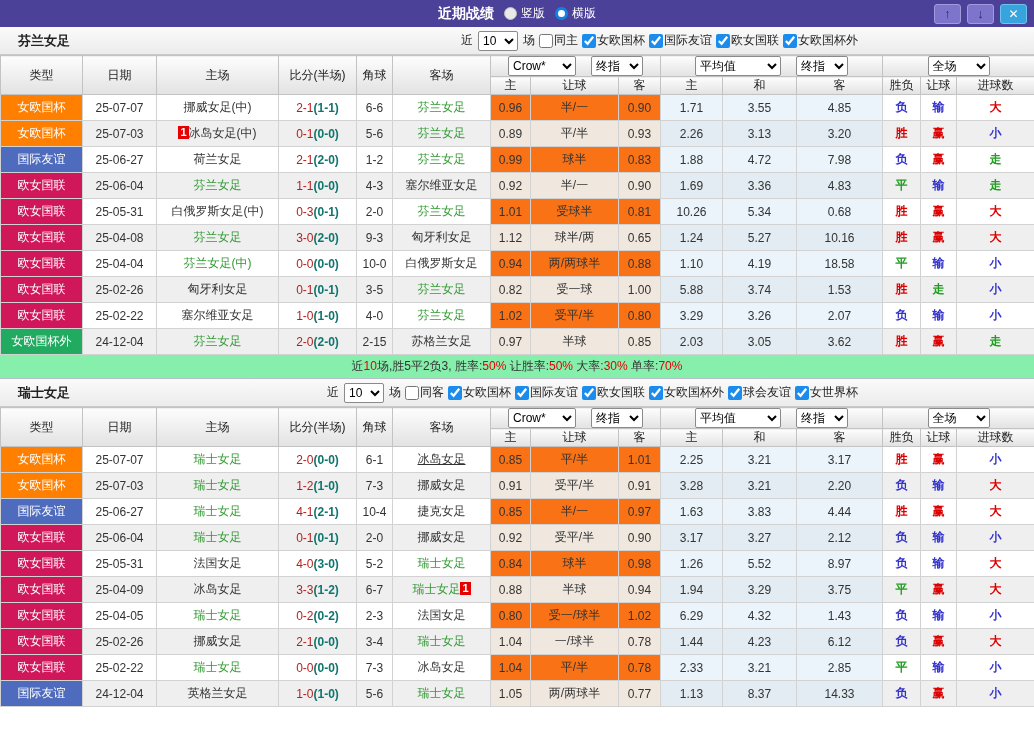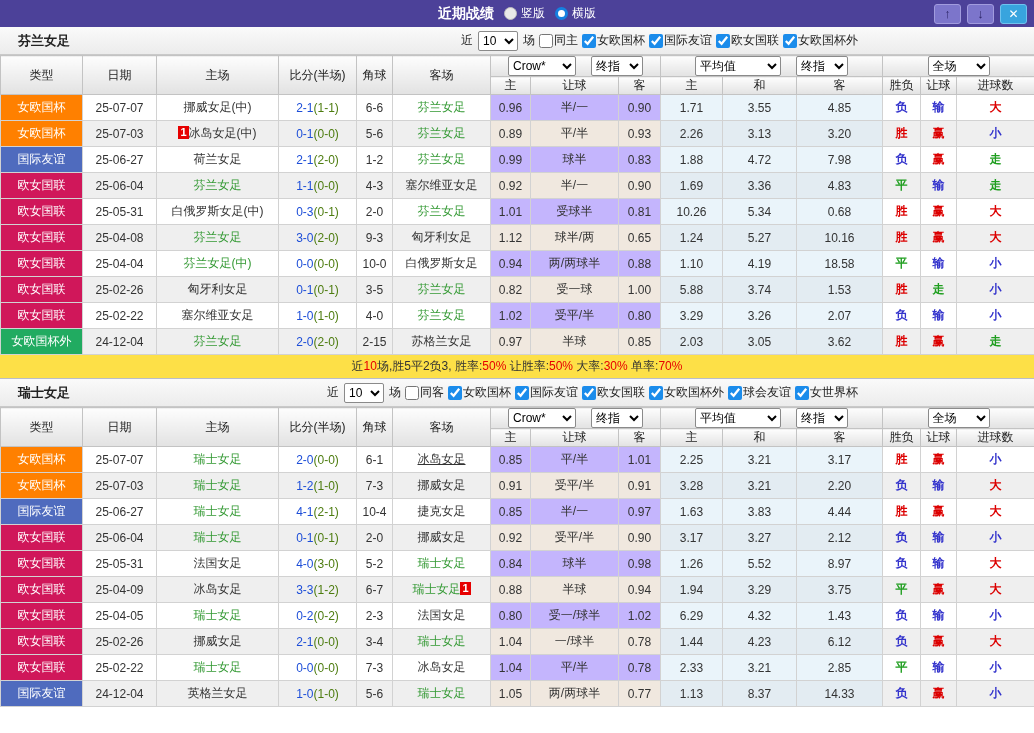--- a/index.html
+++ b/index.html
@@ -45,38 +45,38 @@
   table { width:1034px; border-collapse:collapse; table-layout:fixed; }
   th,td { border:1px solid #d2d2d2; text-align:center; padding:0 1px; overflow:hidden; white-space:nowrap; }
   thead th {
     background:linear-gradient(#fdfdfd,#e2e2e2); font-weight:normal; color:#222; border-color:#c3c3c3;
   }
   .hdr-top th { height:21px; }
   .hdr-bot th { height:18px; }
   .selwrap { display:flex; justify-content:center; align-items:center; gap:15px; }
   tbody td { height:26px; background:#fff; }
   tr.even td { background:#efefef; }
-  td.crow { background:#c4b5fd; }
+  td.crow { background:#f97316; }
   tr.even td.crow { background:#f0e8df; }
   td.avgc { background:#eaf4fa; }
   tr.even td.avgc { background:#e3ecf2; }
   td.type { color:#fff; }
-  .ft { color:#1d4ed8; }
-  .ht { color:#4d7c0f; }
+  .ft { color:#b91c1c; }
+  .ht { color:#0f766e;font-weight:bold; }
   .team { color:#333; text-decoration:none; cursor:pointer; }
   .team.featured { color:#339933; }
   .team.uline { text-decoration:underline; }
   .badge {
     display:inline-block; background:#e60000; color:#fff; font-size:11px; font-weight:bold;
     line-height:13px; padding:0 2px; vertical-align:1px;
   }
   .res { font-weight:bold; }
   
   .summary {
-    height:24px; line-height:23px; text-align:center; color:#333; background:#fde047;
+    height:24px; line-height:23px; text-align:center; color:#333; background:#86efac;
     border-bottom:1px solid #b9bdc9;
   }
   .summary .hl { color:#e60000; }
 </style>
 </head>
 <body>
 
 <div class="titlebar">
   <div class="titlebar-center">
     <span class="win-title">近期战绩</span>

